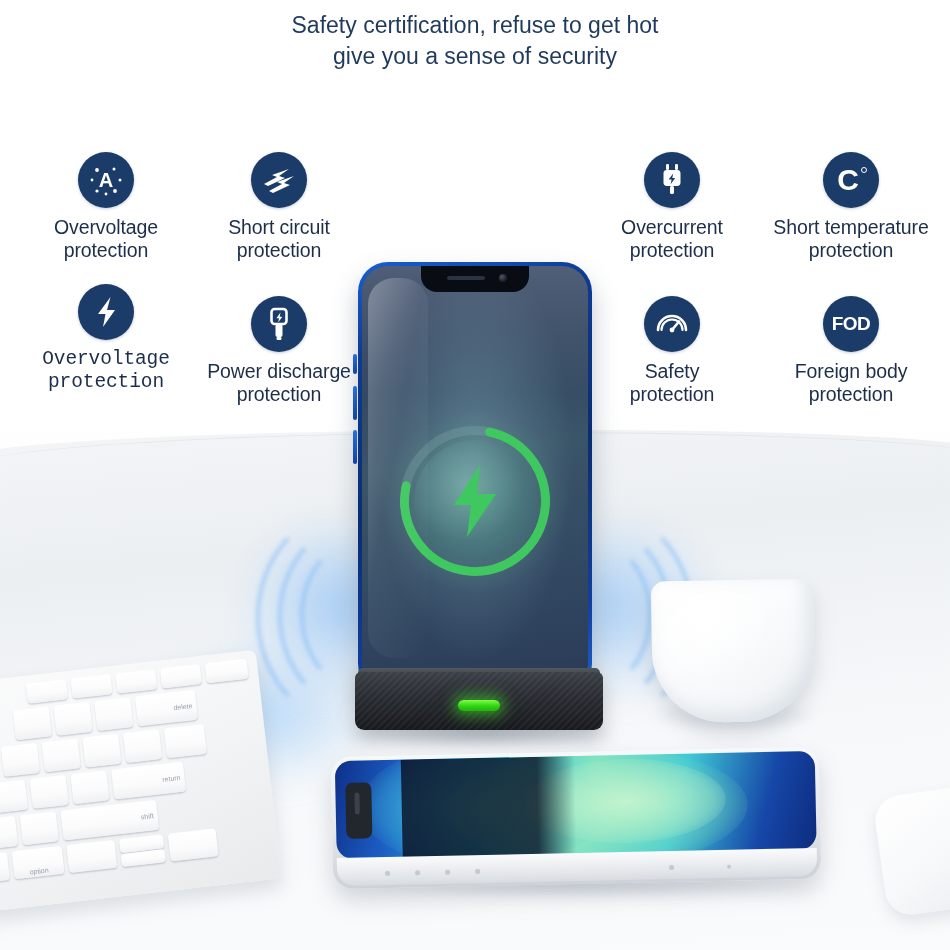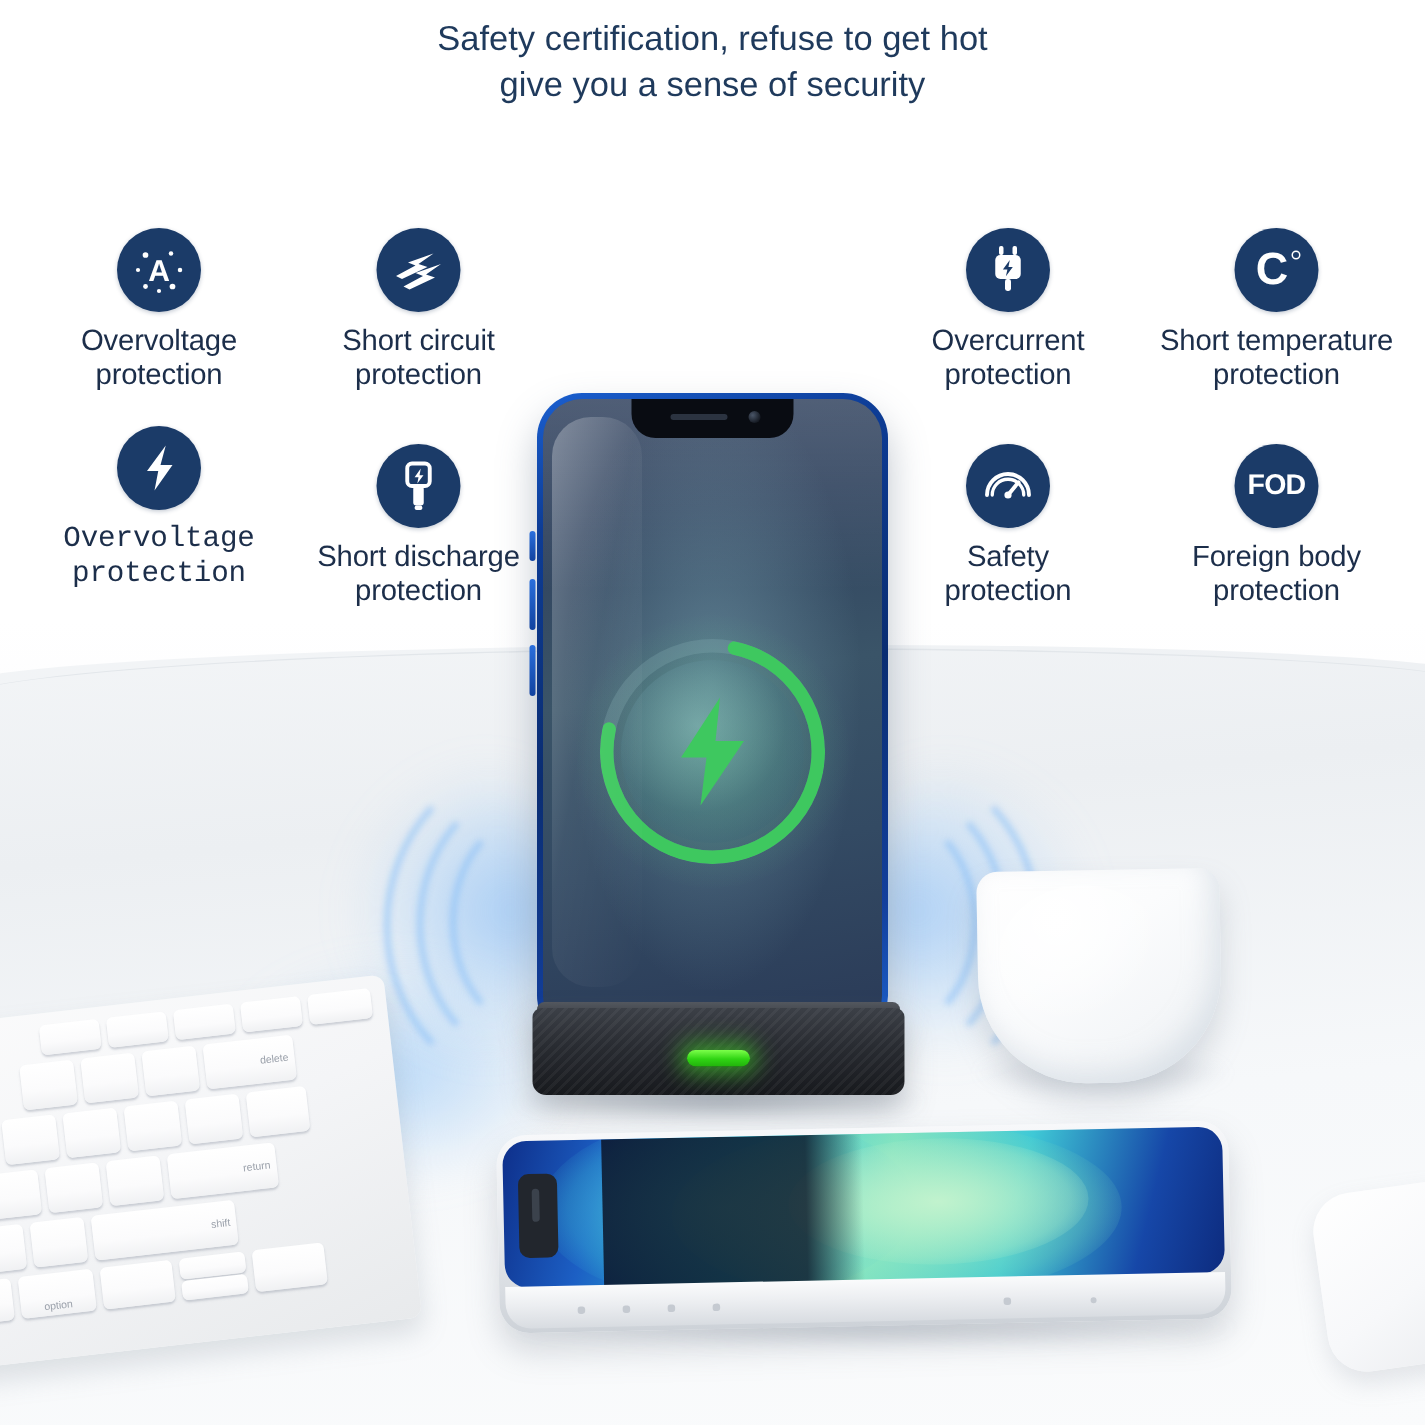--- a/index.html
+++ b/index.html
@@ -498,21 +498,21 @@
     <div class="feat f-overdischarge">
       <div class="bubble">
         <svg width="40" height="40" viewBox="0 0 40 40">
           <rect x="12.5" y="5" width="15" height="15" rx="3.2" fill="none" stroke="#fff" stroke-width="2.6"></rect>
           <path d="M21.5 8.4 L17.4 14.2 H20 L19.2 18.4 L23.3 12.8 H20.7 Z" fill="#fff"></path>
           <rect x="16.5" y="20" width="7" height="13" rx="2" fill="#fff"></rect>
           <rect x="17.5" y="33" width="5" height="3" rx="1.2" fill="#fff"></rect>
         </svg>
       </div>
       <div class="flabel">
-        <span>Short discharge</span><br>
+        <span>Power discharge</span><br>
         <span>protection</span>
       </div>
     </div>
 
     <div class="feat f-power">
       <div class="bubble">
         <svg width="40" height="40" viewBox="0 0 40 40">
           <path d="M6 26 A14 14 0 0 1 34 26" fill="none" stroke="#fff" stroke-width="2.6" stroke-linecap="round"></path>
           <path d="M9.5 26 A10.5 10.5 0 0 1 30.5 26" fill="none" stroke="#fff" stroke-width="2.2" stroke-linecap="round"></path>
           <line x1="20" y1="26" x2="27" y2="17.5" stroke="#fff" stroke-width="2.6" stroke-linecap="round"></line>

